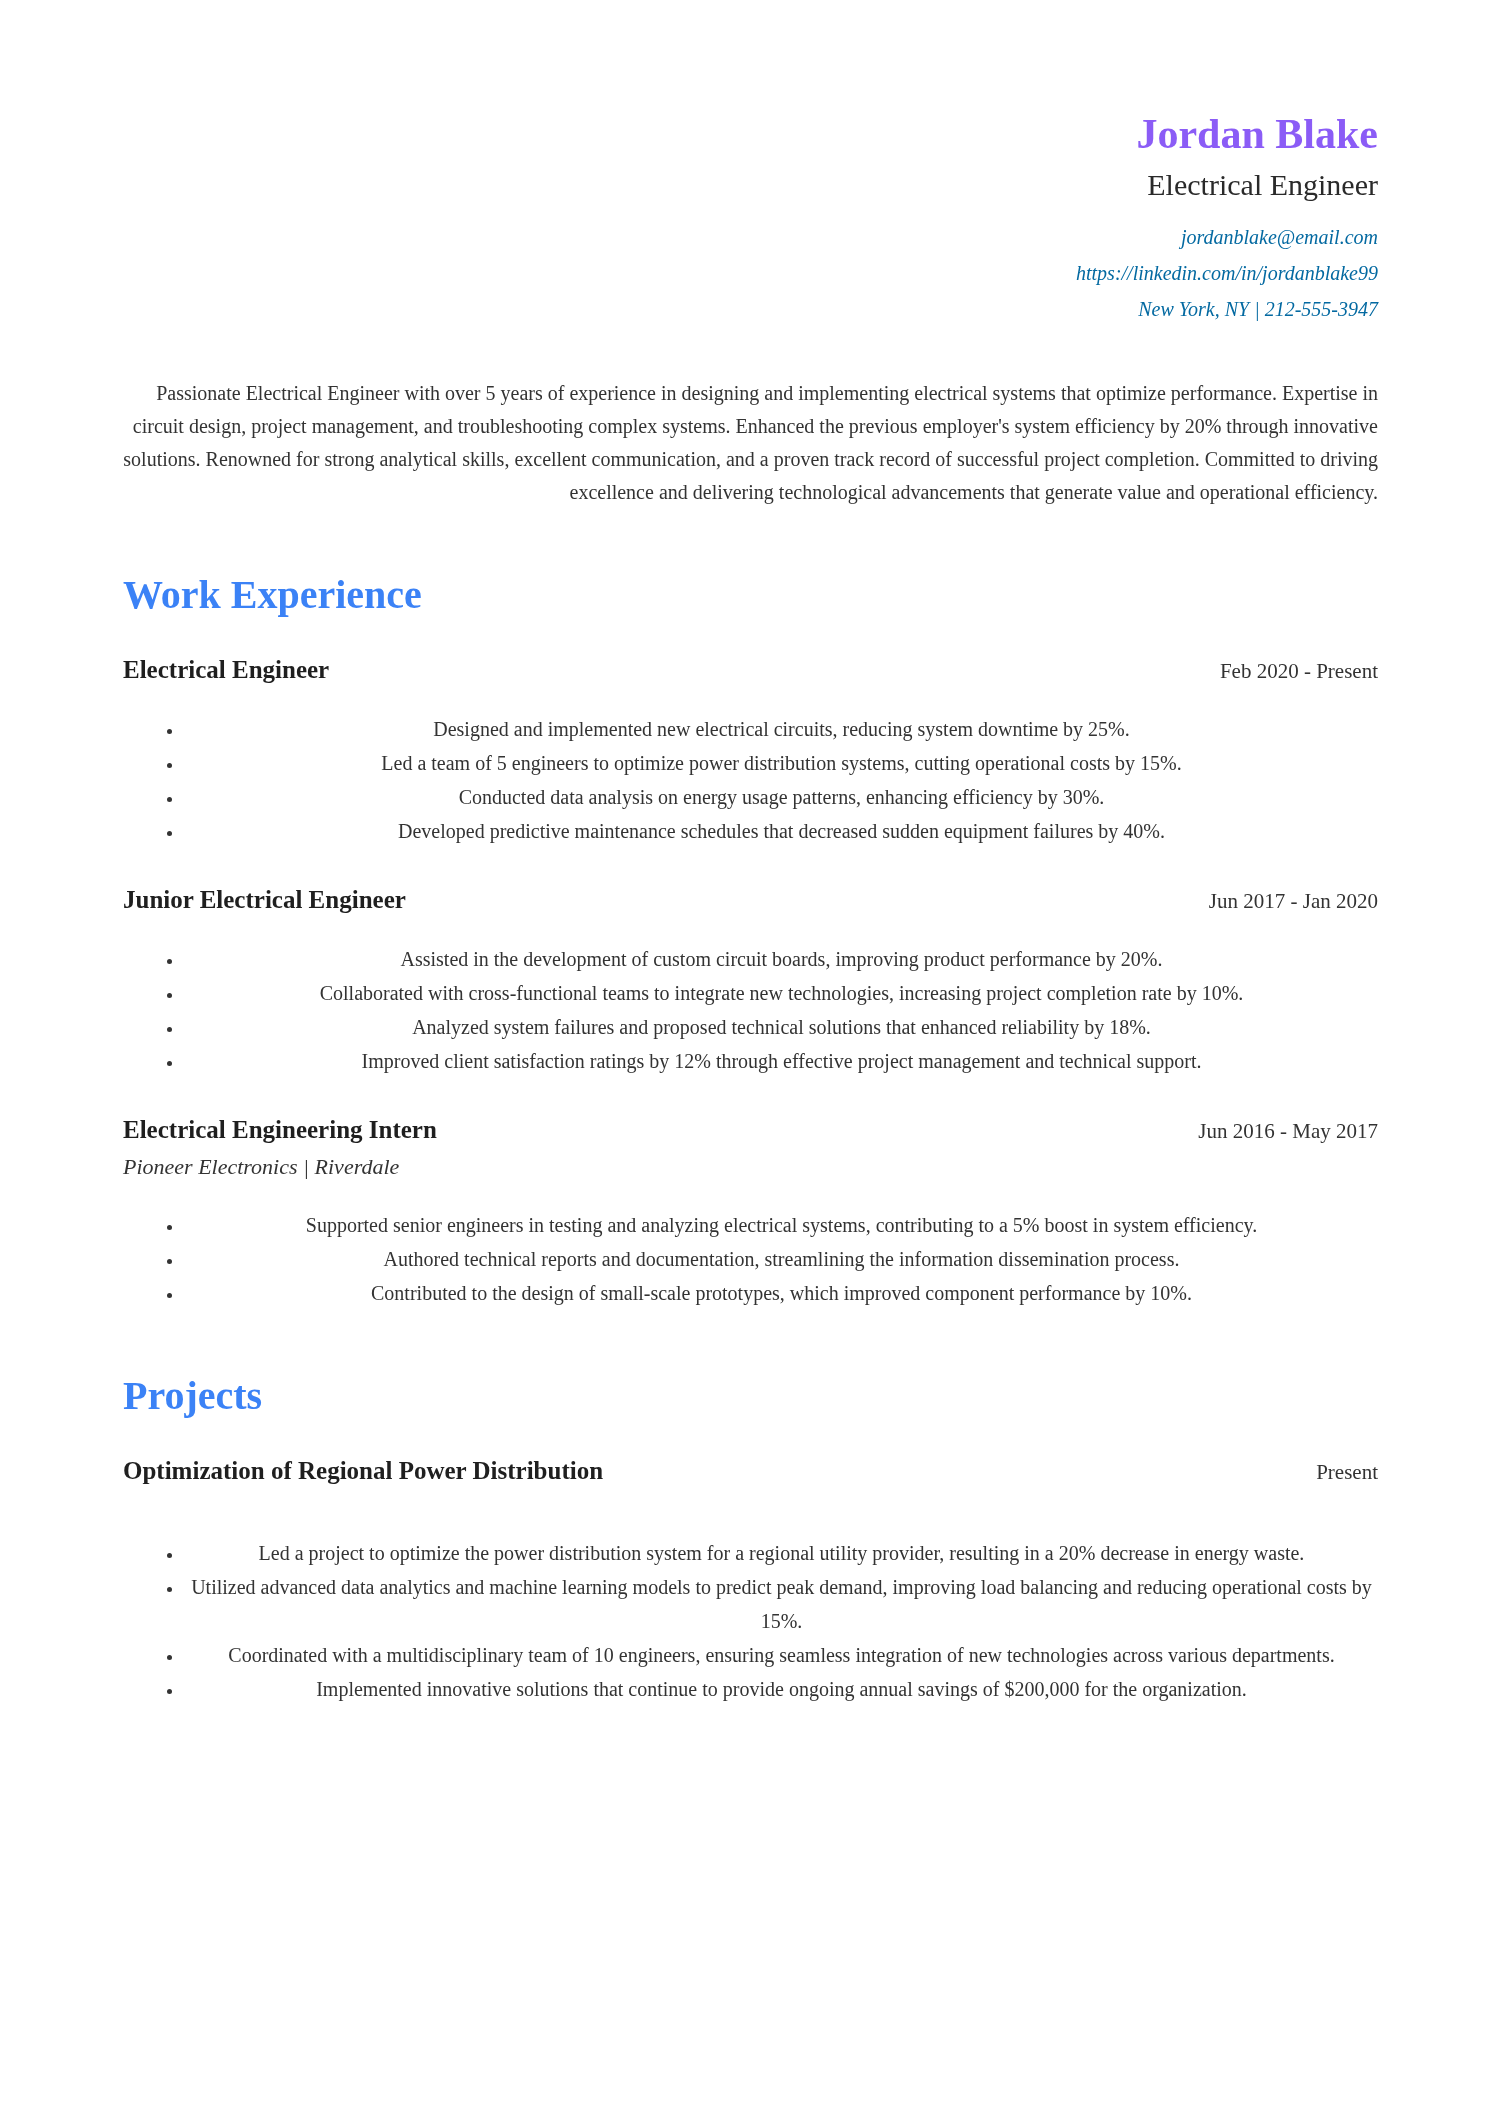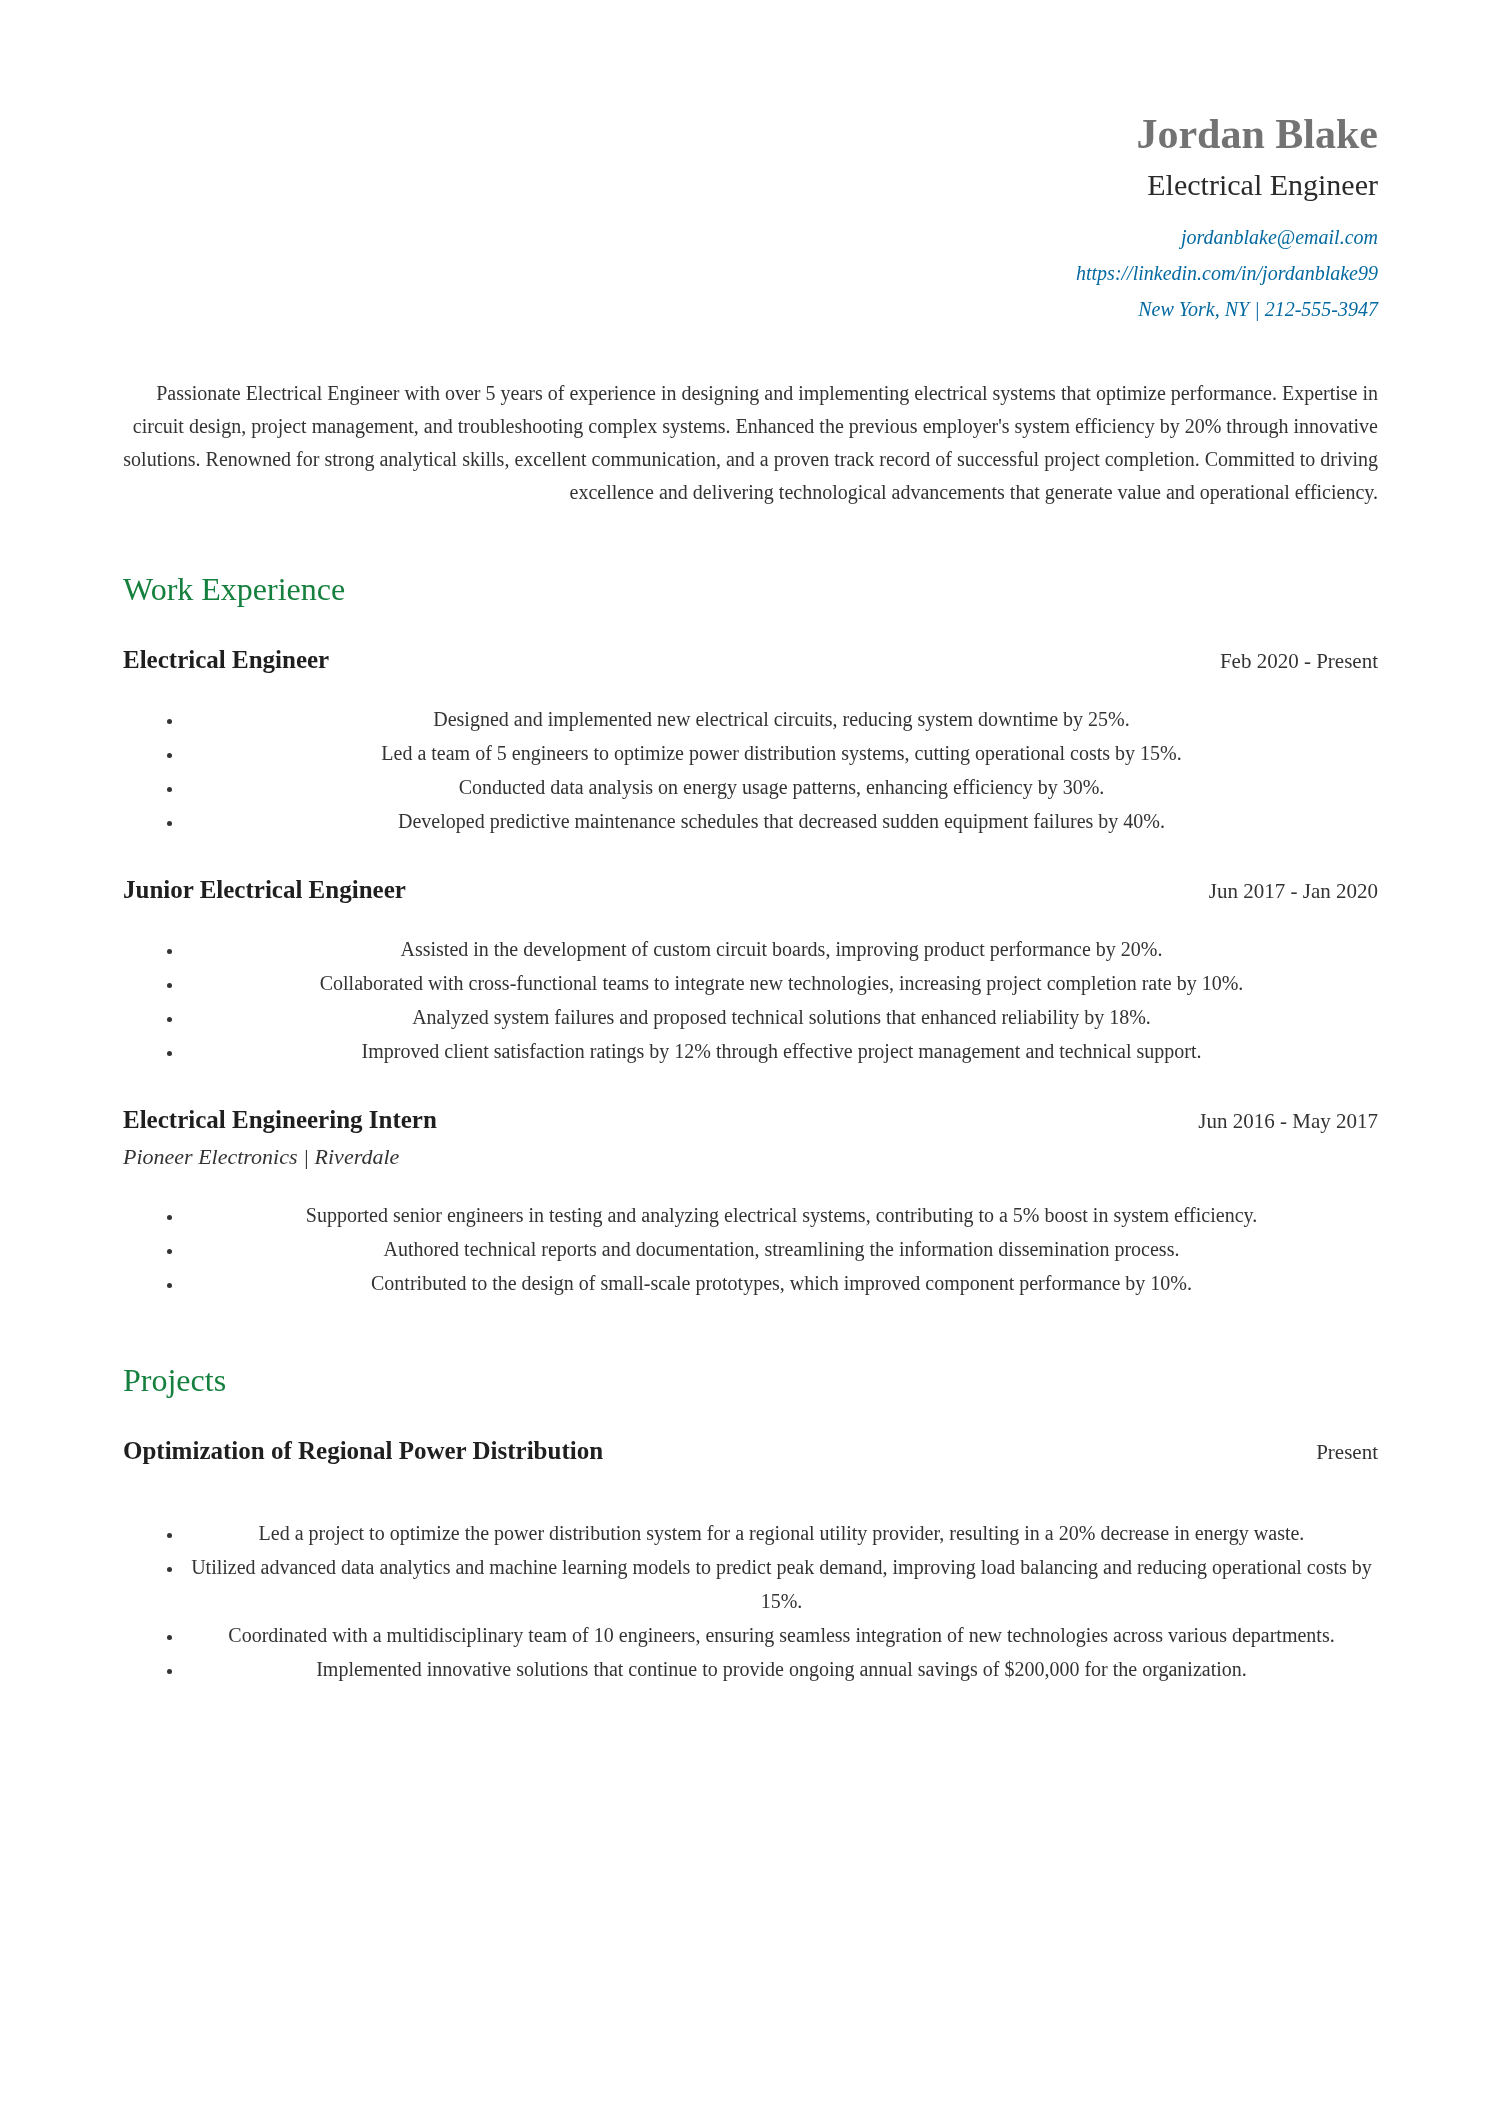--- a/index.html
+++ b/index.html
@@ -17,21 +17,21 @@
     font-family: "Liberation Serif", "DejaVu Serif", serif;
     color: #333333;
     overflow: hidden;
   }
 
   
   .header { text-align: right; }
   .name {
     font-size: 42px;
     font-weight: bold;
-    color: #737373;
+    color: #8b5cf6;
     line-height: 1.15;
   }
   .headline {
     font-size: 30px;
     color: #2a2a2a;
     margin-top: 10px;
   }
   .contact {
     margin-top: 17px;
     font-style: italic;
@@ -45,23 +45,23 @@
     margin-top: 50px;
     font-size: 20px;
     line-height: 33px;
     color: #333333;
     text-align: right;
   }
 
   
   .section-heading {
     margin-top: 62px;
-    font-size: 32px;
-    font-weight: normal;
-    color: #15803d;
+    font-size: 40px;
+    font-weight: bold;
+    color: #3b82f6;
   }
 
   .entry { margin-top: 38px; }
   .entry-header {
     display: flex;
     justify-content: space-between;
     align-items: baseline;
   }
   .entry-title {
     font-size: 25px;

